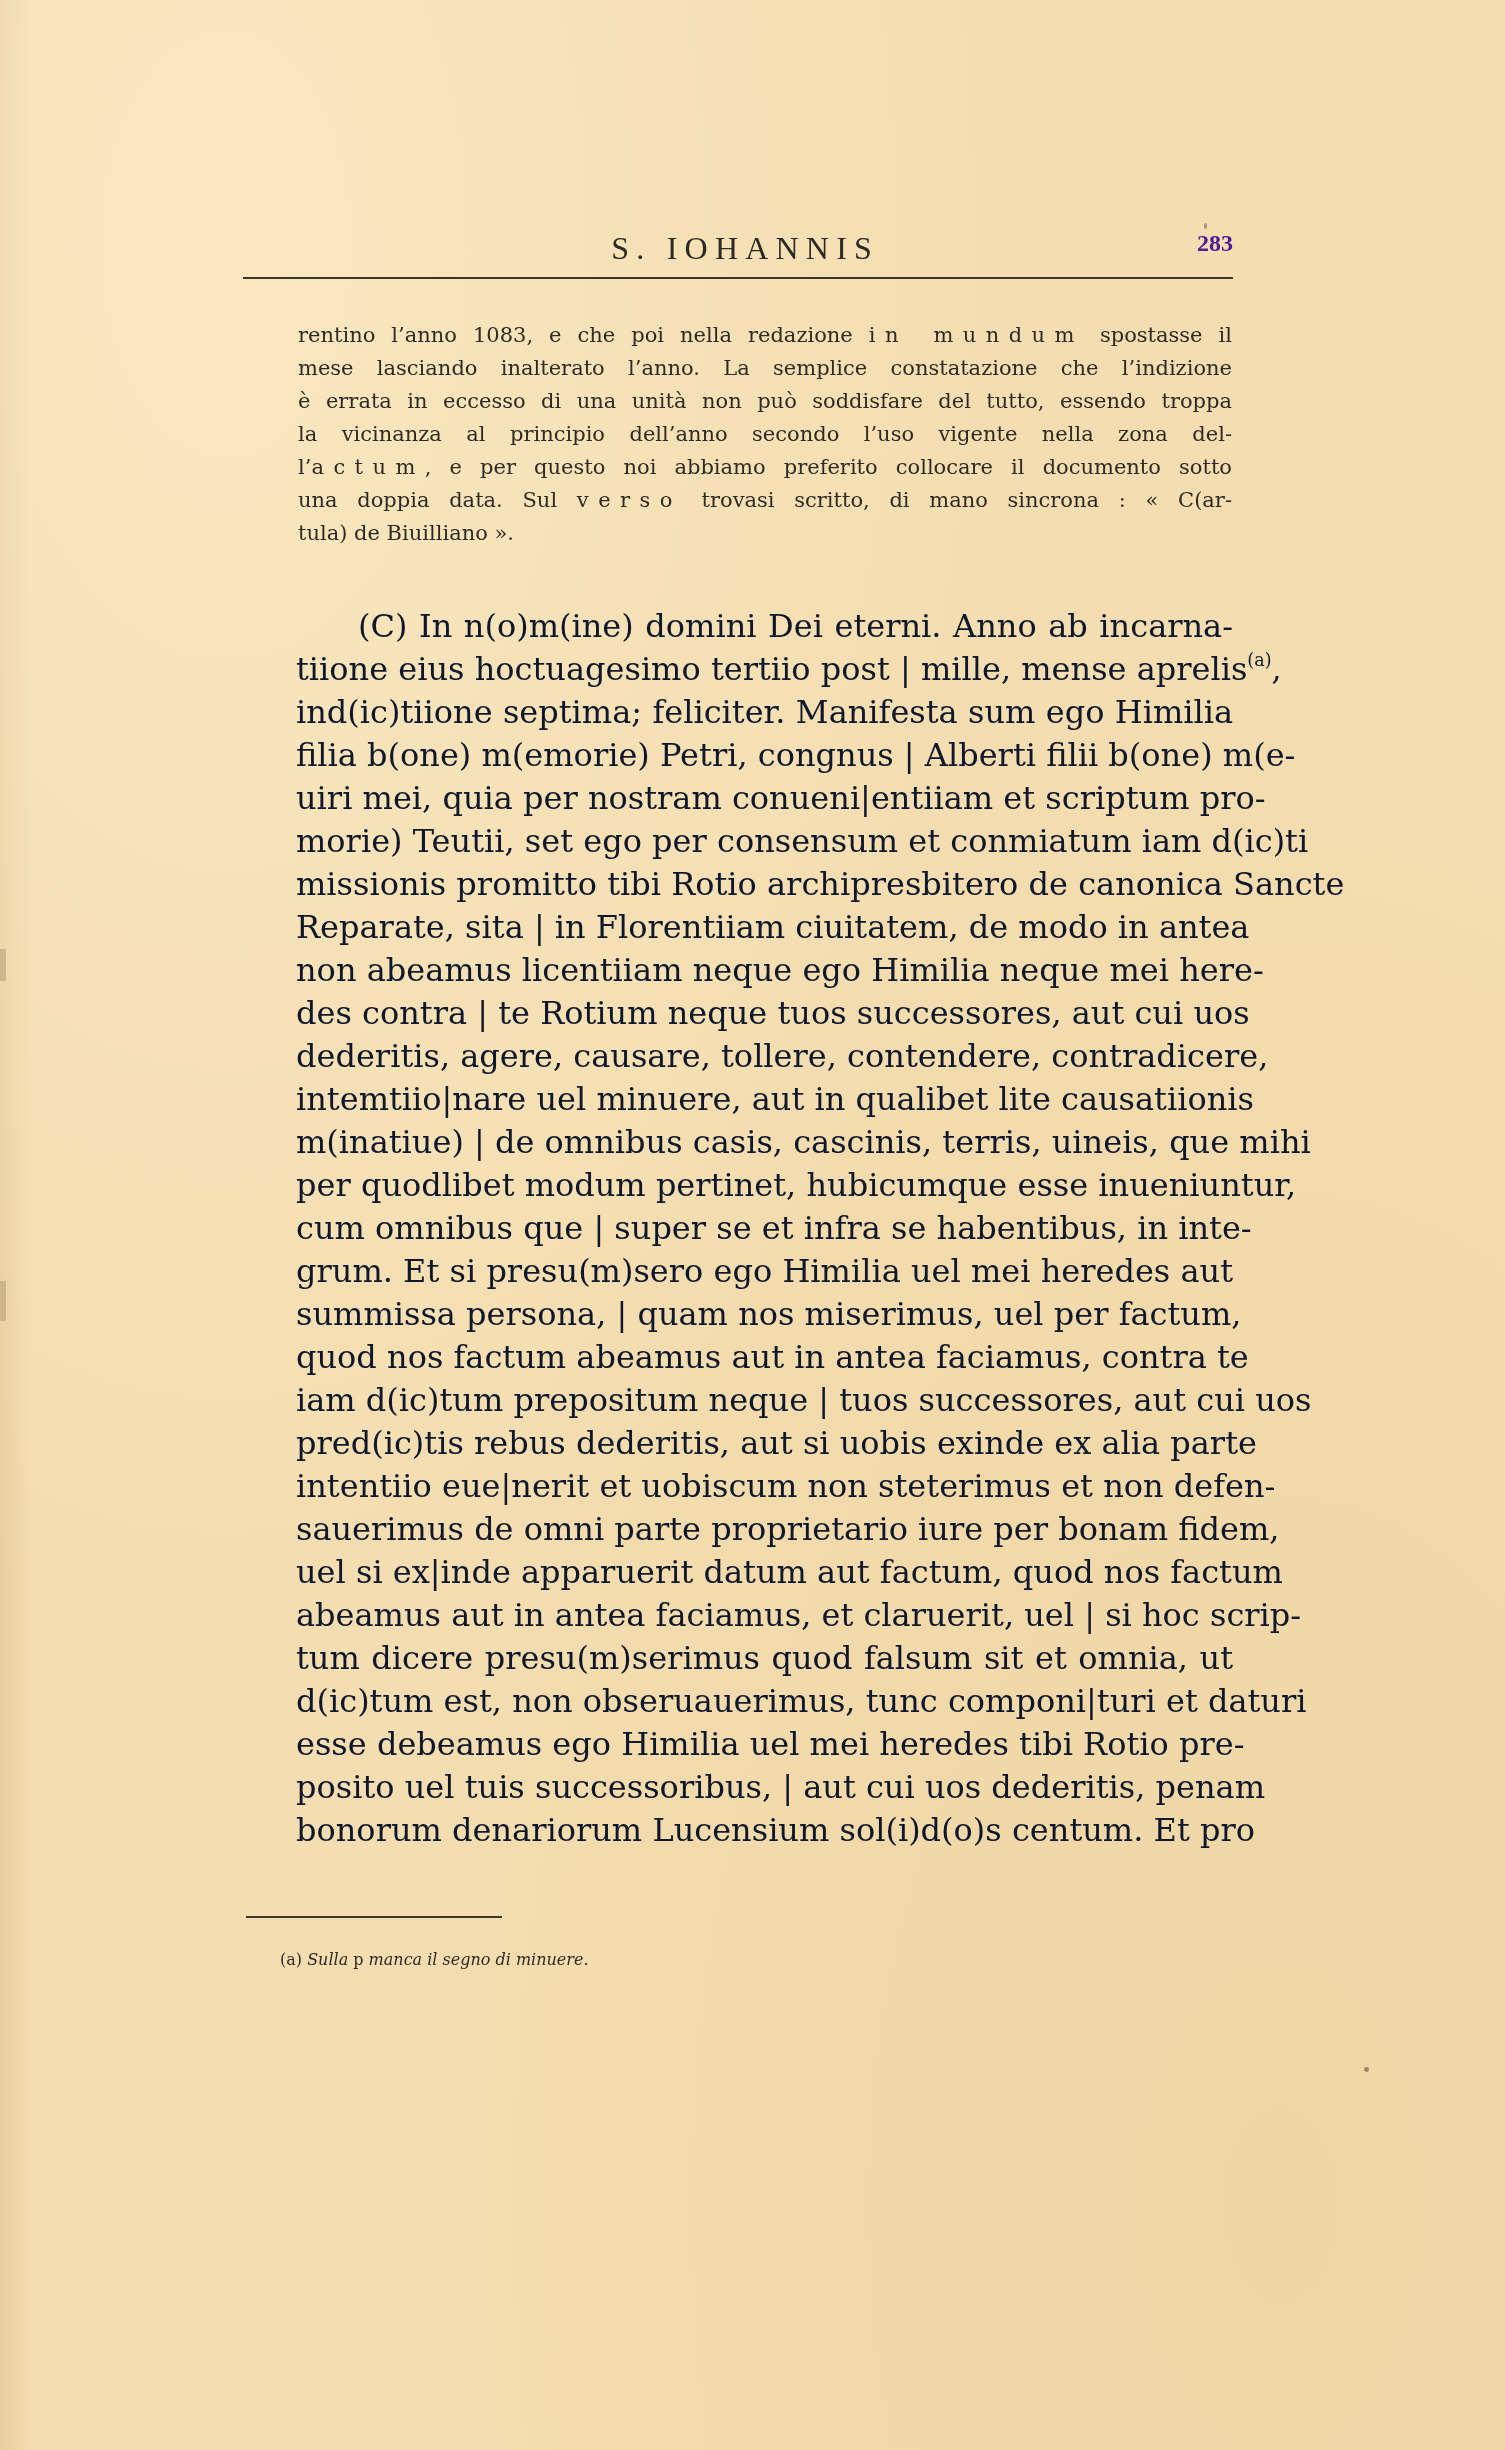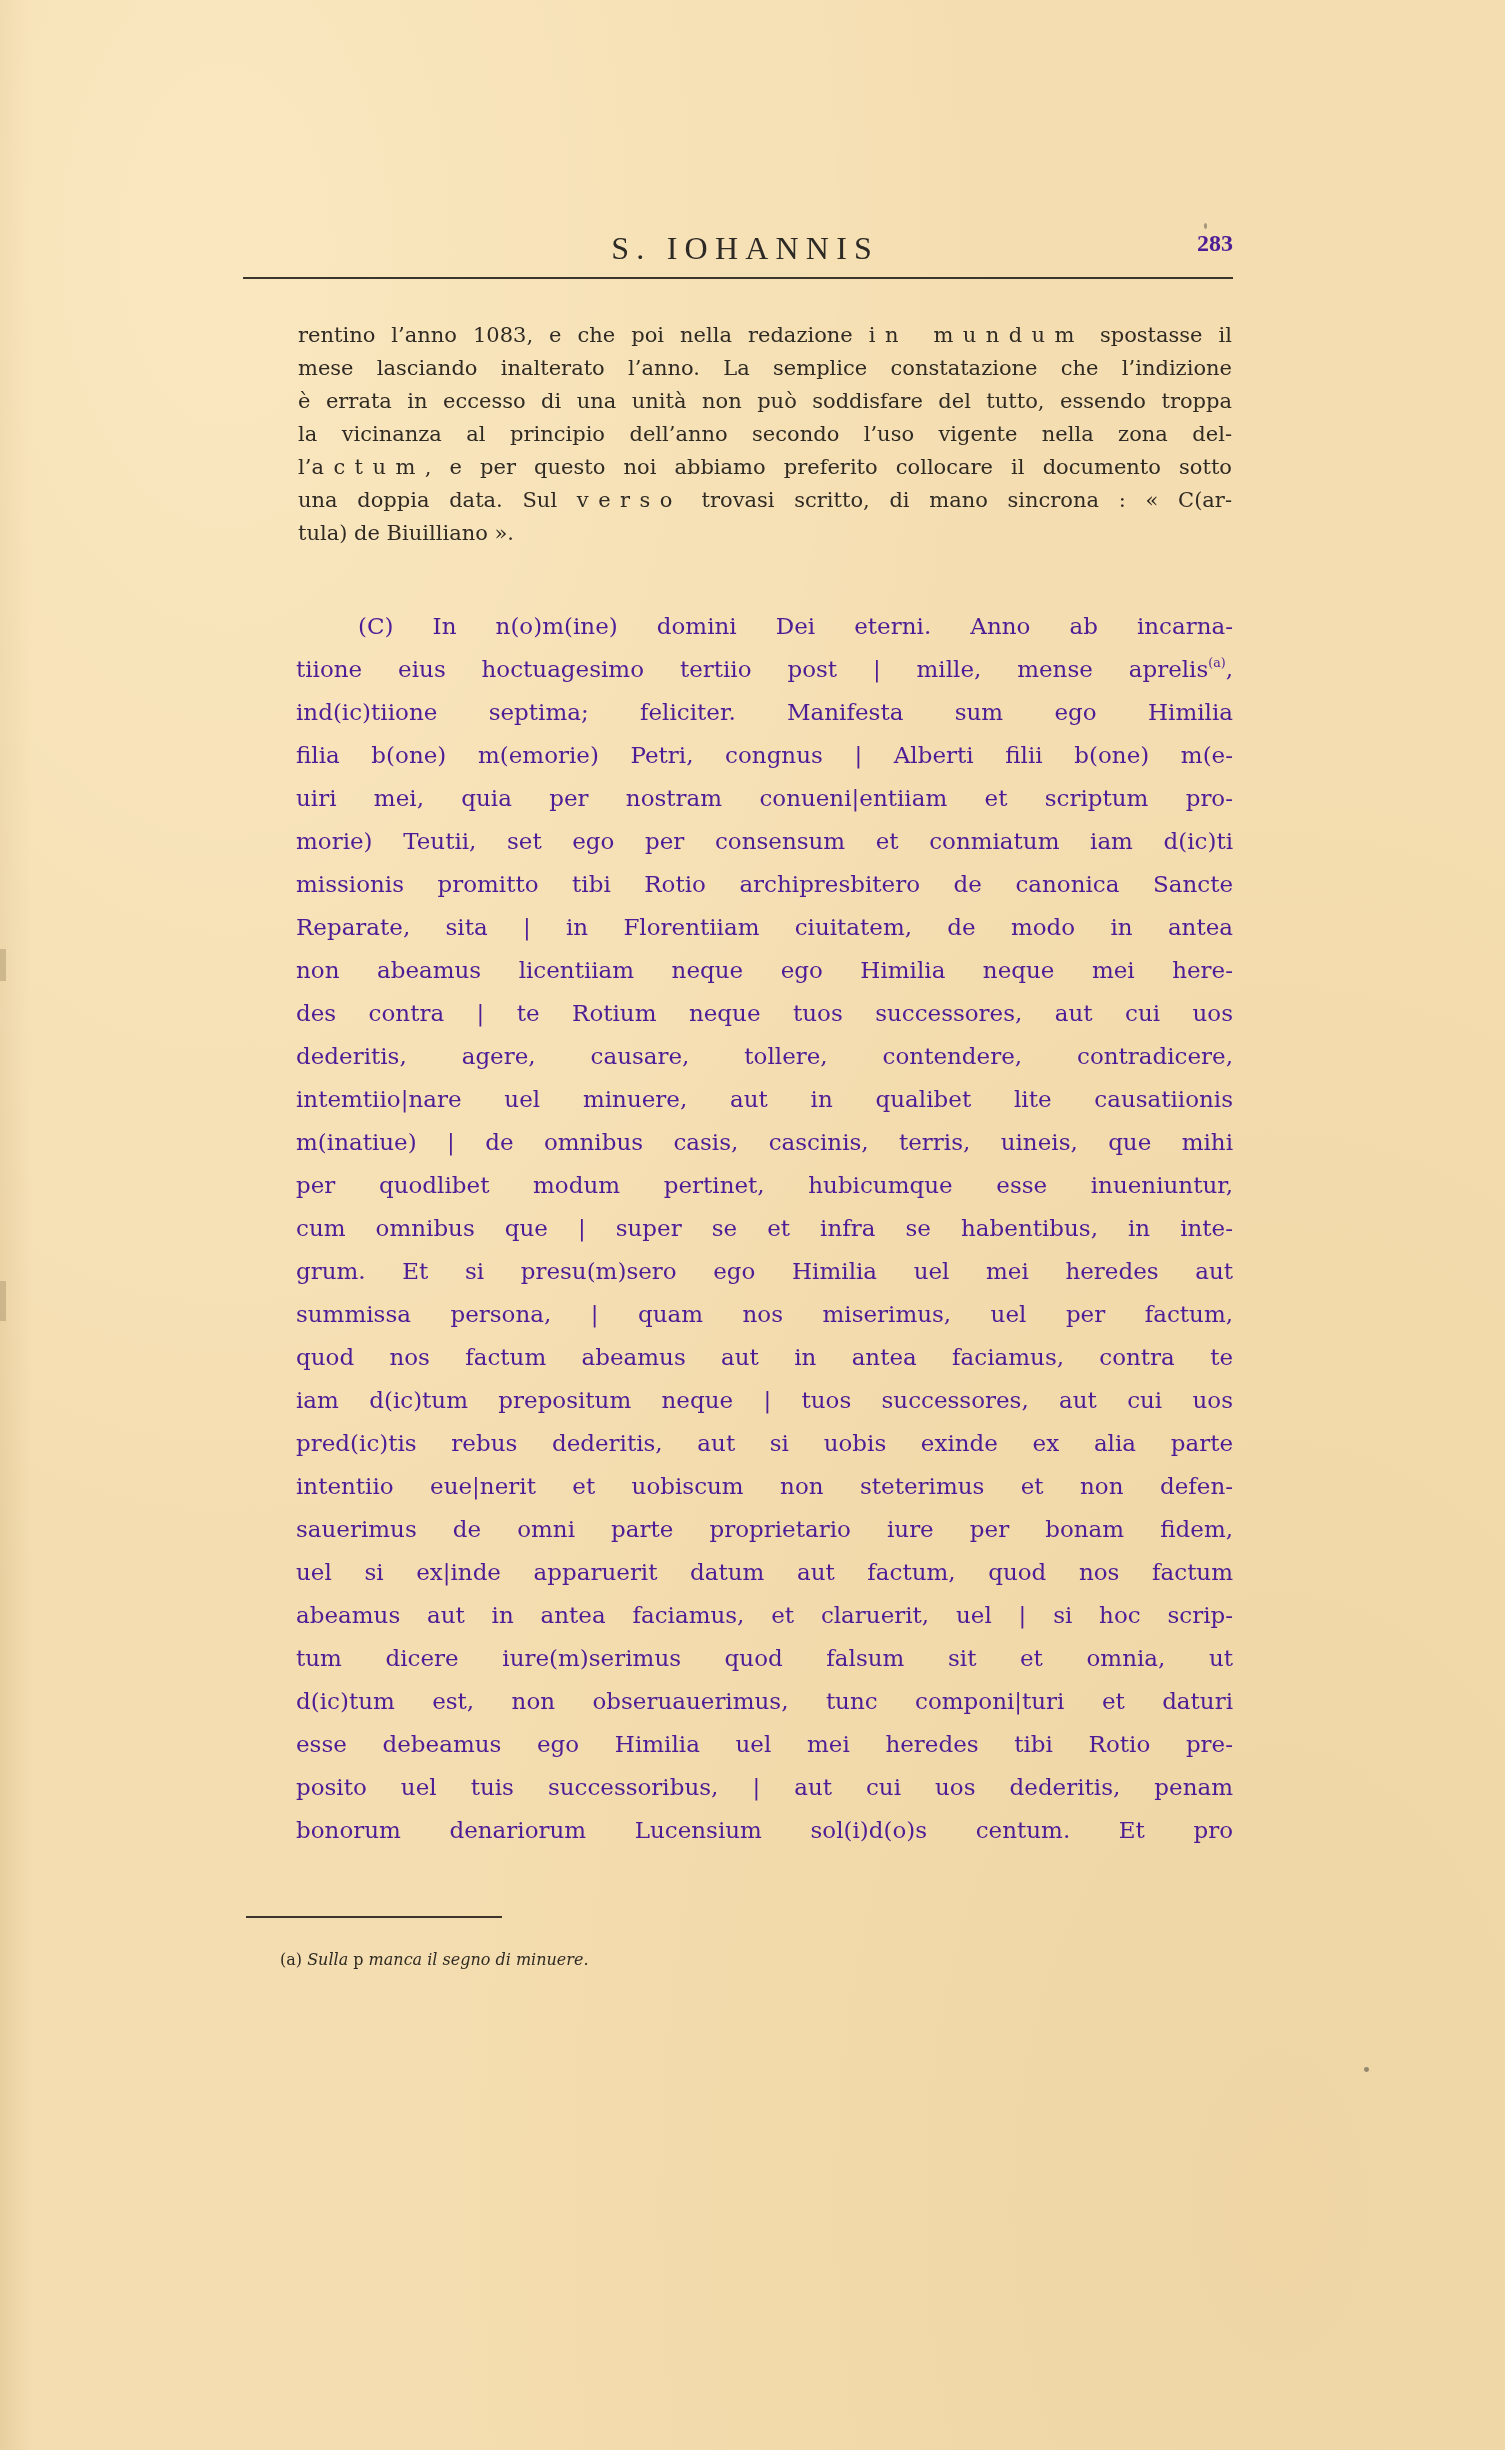--- a/index.html
+++ b/index.html
@@ -92,23 +92,23 @@
   }
   .spaced {
     letter-spacing: 0.45em;
   }
   .main {
     position: absolute;
     left: 248px;
     top: 605px;
     width: 985px;
     font-family: "DejaVu Serif", serif;
-    font-size: 23px;
+    font-size: 32px;
     line-height: 43px;
-    color: #4c1d95;
+    color: #0f172a;
   }
   .main .line.first {
     padding-left: 62px;
   }
   .intro .line, .main .line {
     overflow: visible;
   }
   .sup {
     font-size: 0.55em;
     vertical-align: 0.8em;
@@ -177,21 +177,21 @@
   <span class="line">cum omnibus que | super se et infra se habentibus, in inte-</span>
   <span class="line">grum.   Et si presu(m)sero ego Himilia uel mei heredes aut</span>
   <span class="line">summissa persona, | quam nos miserimus, uel per factum,</span>
   <span class="line">quod nos factum abeamus aut in antea faciamus, contra te</span>
   <span class="line">iam d(ic)tum prepositum neque | tuos successores, aut cui uos</span>
   <span class="line">pred(ic)tis rebus dederitis, aut si uobis exinde ex alia parte</span>
   <span class="line">intentiio eue|nerit et uobiscum non steterimus et non defen-</span>
   <span class="line">sauerimus de omni parte proprietario iure per bonam fidem,</span>
   <span class="line">uel si ex|inde apparuerit datum aut factum, quod nos factum</span>
   <span class="line">abeamus aut in antea faciamus, et claruerit, uel | si hoc scrip-</span>
-  <span class="line">tum dicere iure(m)serimus quod falsum sit et omnia, ut</span>
+  <span class="line">tum dicere presu(m)serimus quod falsum sit et omnia, ut</span>
   <span class="line">d(ic)tum est, non obseruauerimus, tunc componi|turi et daturi</span>
   <span class="line">esse debeamus ego Himilia uel mei heredes tibi Rotio pre-</span>
   <span class="line">posito uel tuis successoribus, | aut cui uos dederitis, penam</span>
   <span class="line">bonorum denariorum Lucensium sol(i)d(o)s centum.   Et pro</span>
 </section>
 
 <div class="fn-rule"></div>
 <div class="footnote">
   <span>(a)</span>
   <span class="it">Sulla</span>

